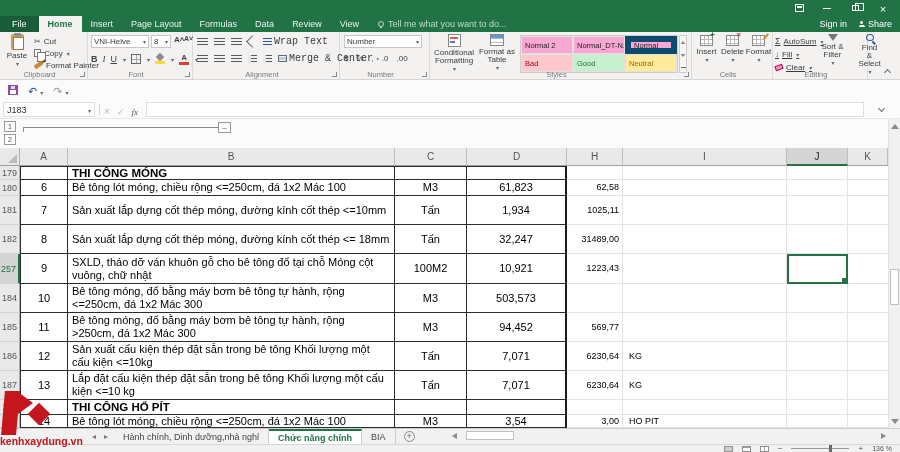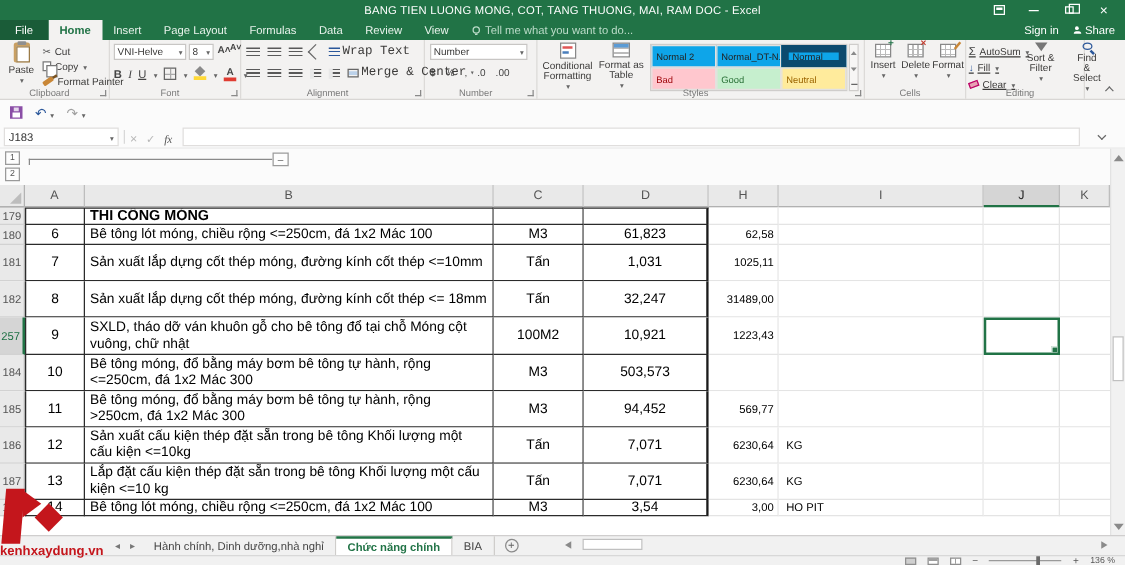--- a/index.html
+++ b/index.html
@@ -82,21 +82,21 @@
 .g-num{left:340px;width:90px;}
 .numfmt{position:absolute;left:4px;top:3px;width:78px;}
 .numicons{position:absolute;left:4px;top:20px;display:flex;gap:8px;font-size:8px;color:#444;align-items:center;height:13px;}
 
 .g-styles{left:430px;width:262px;}
 .bb-cf{left:2px;top:2px;width:44px;height:40px;}
 .bb-fat{left:46px;top:2px;width:42px;height:40px;}
 .ic-cf{width:13px;height:13px;border:1px solid #888;background:linear-gradient(#e05555,#e05555) 1px 2px/8px 2px no-repeat,linear-gradient(#4a7ebb,#4a7ebb) 1px 6px/5px 2px no-repeat,#fff;margin-bottom:2px;}
 .ic-fat{width:14px;height:12px;border:1px solid #888;background:linear-gradient(#5b9bd5,#5b9bd5) 0 0/100% 3px no-repeat,repeating-linear-gradient(to bottom,transparent 0 3px,#bbb 3px 4px),#fff;margin-bottom:2px;}
 .gallery{position:absolute;left:90px;top:3px;width:158px;height:38px;display:grid;grid-template-columns:repeat(3,1fr);grid-template-rows:18px 18px;border:1px solid #cfcdcb;background:#fff;}
-.gal{border:1px solid #e3e1df;font-size:7.5px;display:flex;align-items:center;padding-left:3px;white-space:nowrap;overflow:hidden;background:#0ea5e9;color:#222;}
+.gal{border:1px solid #e3e1df;font-size:7.5px;display:flex;align-items:center;padding-left:3px;white-space:nowrap;overflow:hidden;background:#f9a8d4;color:#222;}
 .gal.sel{border:6px solid #0c4a6e;}
 .gal.bad{background:#ffc7ce;color:#9c0006;}
 .gal.good{background:#c6efce;color:#276f35;}
 .gal.neutral{background:#ffeb9c;color:#9c6500;}
 .galscroll{position:absolute;right:4px;top:3px;width:8px;height:38px;display:flex;flex-direction:column;border:1px solid #cfcdcb;background:#f7f6f5;justify-content:space-around;align-items:center;font-size:5px;color:#666;}
 
 .g-cells{left:692px;width:81px;}
 .bb-cells{top:3px;width:25px;height:40px;}
 .ic-cellgrid{width:13px;height:11px;border:1px solid #888;background:repeating-linear-gradient(to right,transparent 0 3px,#bbb 3px 4px),repeating-linear-gradient(to bottom,transparent 0 3px,#bbb 3px 4px),#fff;position:relative;margin-bottom:2px;}
 .ic-cellgrid.ins::after{content:"+";position:absolute;right:-3px;top:-5px;color:#1e7145;font-weight:bold;font-size:8px;}
@@ -196,21 +196,20 @@
 .watermark{position:absolute;left:0;top:391px;width:92px;height:60px;z-index:60;pointer-events:none;}
 .wm-bar{position:absolute;left:3px;top:0;width:15px;height:44px;background:#c4161c;transform:skewX(-5deg);}
 .wm-tri{position:absolute;left:18px;top:1px;width:0;height:0;border-top:11px solid transparent;border-bottom:11px solid transparent;border-left:15px solid #c4161c;}
 .wm-diamond{position:absolute;left:31px;top:15px;width:16px;height:16px;background:#c4161c;transform:rotate(45deg);}
 .wm-text{position:absolute;left:0;top:44px;font-size:10.5px;font-weight:bold;color:#c4161c;white-space:nowrap;}
 </style>
 </head>
 <body>
 
 <div class="titlebar">
-  <div class="title">BANG TIEN LUONG MONG, COT, TANG THUONG, MAI, RAM DOC - Excel</div>
   <div class="winctrls">
     <span class="wc">
         <span class="ic-ribbonopts"></span>
       </span>
     <span class="wc">
         <span class="ic-min"></span>
       </span>
     <span class="wc">
         <span class="ic-restore"></span>
       </span>
@@ -495,21 +494,21 @@
         <div class="cell colw-H cl-H">62,58</div>
         <div class="cell colw-I cl-I"></div>
         <div class="cell colw-J cl-J"></div>
         <div class="cell colw-K cl-K"></div>
       </div>
       <div class="grow" style="height: 29px;">
         <div class="rowhdr">181</div>
         <div class="cell colw-A cl-A">7</div>
         <div class="cell colw-B cl-B">Sản xuất lắp dựng cốt thép móng, đường kính cốt thép &lt;=10mm</div>
         <div class="cell colw-C cl-C">Tấn</div>
-        <div class="cell colw-D cl-D">1,031</div>
+        <div class="cell colw-D cl-D">1,934</div>
         <div class="cell colw-H cl-H">1025,11</div>
         <div class="cell colw-I cl-I"></div>
         <div class="cell colw-J cl-J"></div>
         <div class="cell colw-K cl-K"></div>
       </div>
       <div class="grow" style="height: 29px;">
         <div class="rowhdr">182</div>
         <div class="cell colw-A cl-A">8</div>
         <div class="cell colw-B cl-B">Sản xuất lắp dựng cốt thép móng, đường kính cốt thép &lt;= 18mm</div>
         <div class="cell colw-C cl-C">Tấn</div>
@@ -564,20 +563,31 @@
         <div class="cell colw-K cl-K"></div>
       </div>
       <div class="grow" style="height: 29px;">
         <div class="rowhdr">187</div>
         <div class="cell colw-A cl-A">13</div>
         <div class="cell colw-B cl-B">Lắp đặt cấu kiện thép đặt sẵn trong bê tông Khối lượng một cấu kiện &lt;=10 kg</div>
         <div class="cell colw-C cl-C">Tấn</div>
         <div class="cell colw-D cl-D">7,071</div>
         <div class="cell colw-H cl-H">6230,64</div>
         <div class="cell colw-I cl-I">KG</div>
+        <div class="cell colw-J cl-J"></div>
+        <div class="cell colw-K cl-K"></div>
+      </div>
+      <div class="grow section" style="height: 15px;">
+        <div class="rowhdr">188</div>
+        <div class="cell colw-A cl-A"></div>
+        <div class="cell colw-B cl-B">THI CÔNG HỐ PÍT</div>
+        <div class="cell colw-C cl-C"></div>
+        <div class="cell colw-D cl-D"></div>
+        <div class="cell colw-H cl-H"></div>
+        <div class="cell colw-I cl-I"></div>
         <div class="cell colw-J cl-J"></div>
         <div class="cell colw-K cl-K"></div>
       </div>
       <div class="grow" style="height: 13px;">
         <div class="rowhdr">189</div>
         <div class="cell colw-A cl-A">14</div>
         <div class="cell colw-B cl-B">Bê tông lót móng, chiều rộng &lt;=250cm, đá 1x2 Mác 100</div>
         <div class="cell colw-C cl-C">M3</div>
         <div class="cell colw-D cl-D">3,54</div>
         <div class="cell colw-H cl-H">3,00</div>

